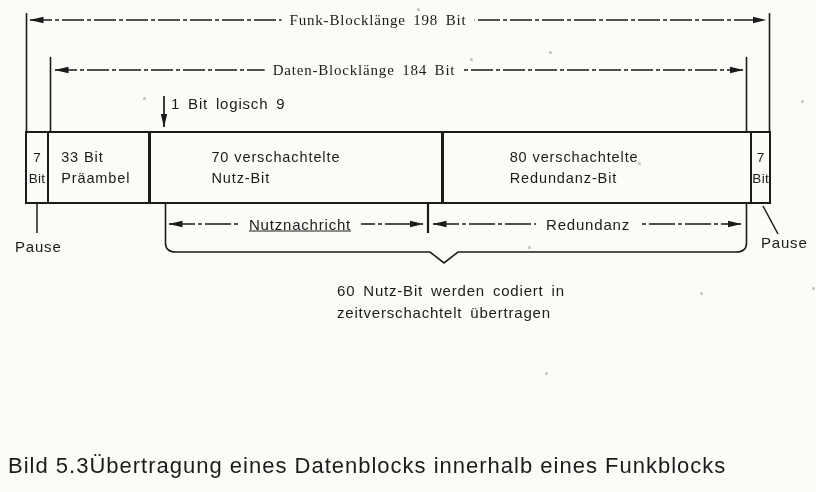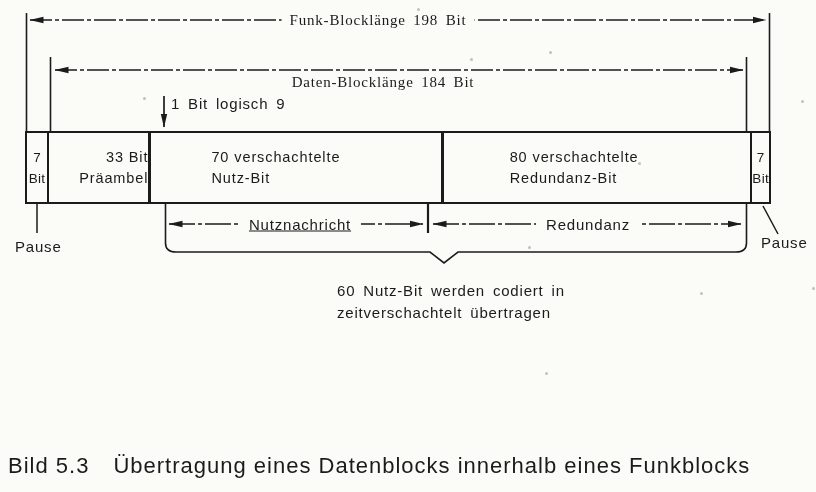--- a/index.html
+++ b/index.html
@@ -47,41 +47,41 @@
   }
   .cell{
     box-sizing:border-box;
     display:flex;flex-direction:column;justify-content:center;
     font-size:14.5px;
     letter-spacing:.9px;
     line-height:21px;
     white-space:nowrap;
   }
   .cell.c1{width:23px;border-right:2.5px solid var(--ink);align-items:center;font-size:13.5px;letter-spacing:.3px;}
-  .cell.c2{width:106px;border-right:3px solid var(--ink);padding-left:12px;align-items:flex-end;}
+  .cell.c2{width:106px;border-right:3px solid var(--ink);padding-left:12px;}
   .cell.c3{width:302px;border-right:3px solid var(--ink);padding-left:60px;}
   .cell.c4{width:319px;border-right:2.5px solid var(--ink);padding-left:66px;}
   .cell.c5{flex:1;align-items:center;font-size:13.5px;letter-spacing:.3px;}
   .note{
     position:absolute;
     left:337px;top:280px;
     font-size:15px;
     letter-spacing:.8px;
     word-spacing:3px;
     line-height:22px;
     white-space:nowrap;
   }
   .caption{
     position:absolute;
     left:8px;top:453px;
     font-size:22px;
     letter-spacing:1px;
     white-space:nowrap;
   }
-  .caption .cap-num{margin-right:24px;}
+  .caption .cap-num{}
   .speck{
     position:absolute;width:3px;height:3px;border-radius:50%;
     background:#777;opacity:.45;
   }
 </style>
 </head>
 <body>
 
 <div class="stage">
 
@@ -108,21 +108,21 @@
       <path d="M763,206 L778,234" stroke-width="1.5"></path>
 
       <path d="M169,224 H423" stroke-width="1.3" stroke-dasharray="26 3 4 3" marker-start="url(#ah)" marker-end="url(#ah)"></path>
       <path d="M433,224 H741" stroke-width="1.3" stroke-dasharray="26 3 4 3" marker-start="url(#ah)" marker-end="url(#ah)"></path>
 
       <path d="M165.5,204 V243 Q165.5,252 176,252 H430 L444,263 L458,252 H736 Q746.5,252 746.5,243 V204" stroke-width="1.6"></path>
     </g>
   </svg>
 
   <div class="lbl dim-lbl" style="left:378px;top:20px;">Funk-Blocklänge 198 Bit</div>
-  <div class="lbl dim-lbl" style="left:383px;top:70px;margin-top:12px;">Daten-Blocklänge 184 Bit</div>
+  <div class="lbl dim-lbl" style="left:364px;top:70px;">Daten-Blocklänge 184 Bit</div>
 
   <div class="lbl" style="left:171px;top:95px;">1 Bit logisch 9</div>
 
   <div class="bar">
     <div class="cell c1">
       <span>7</span>
       <span>Bit</span>
     </div>
     <div class="cell c2">
       <span>33 Bit</span>

